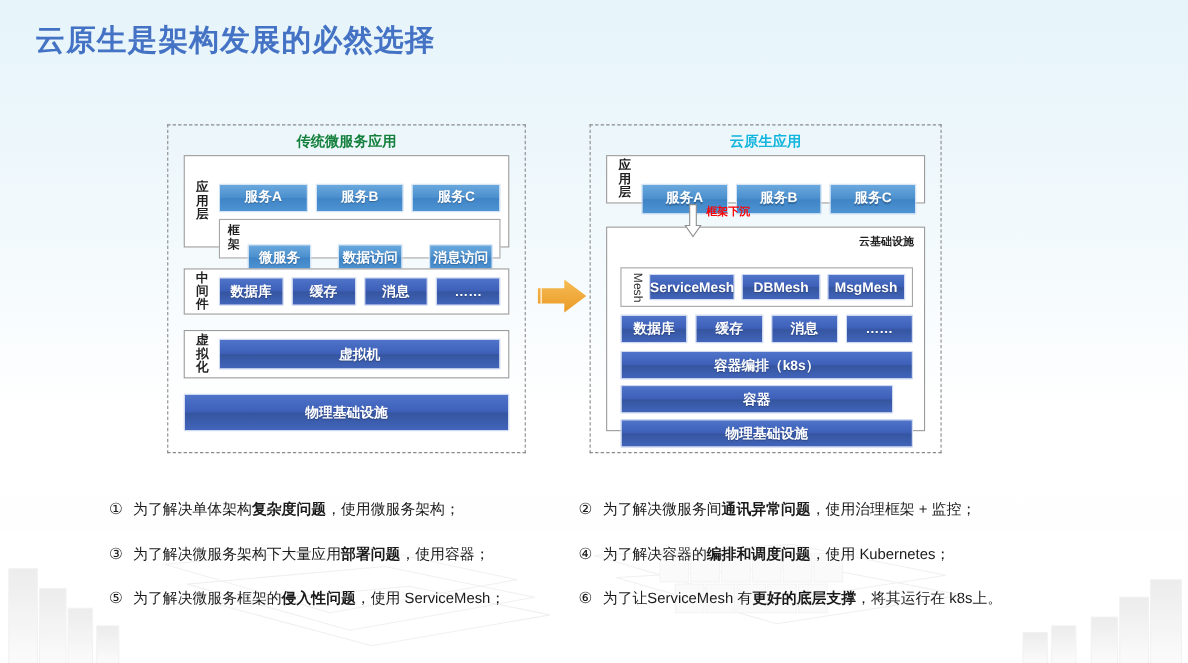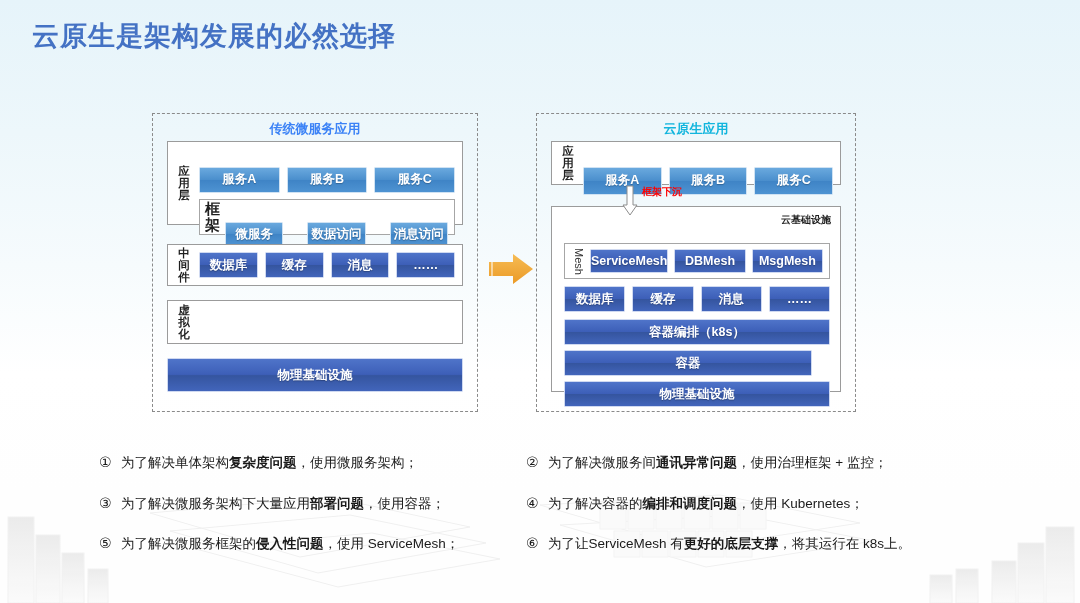--- a/index.html
+++ b/index.html
@@ -30,21 +30,21 @@
   .panel{
     position:absolute;border:1px dashed #8a8a8a;background:transparent;
   }
   #panel-left{left:152px;top:113px;width:324px;height:297px;}
   #panel-right{left:536px;top:113px;width:318px;height:297px;}
 
   .panel-title{
     position:absolute;left:0;right:0;top:6px;text-align:center;
     font-size:13px;font-weight:bold;
   }
-  #panel-left .panel-title{color:#3b82f6;}
+  #panel-left .panel-title{color:#15803d;}
   #panel-right .panel-title{color:#12b5dd;}
 
   
   .layer{
     position:absolute;border:1px solid #9b9b9b;background:#ffffff;
     box-sizing:border-box;display:flex;align-items:center;
   }
   
   .vlabel{
     flex:0 0 auto;width:20px;margin-left:6px;margin-right:5px;
@@ -166,21 +166,21 @@
 
   <div class="layer" style="left:14px;top:27px;width:296px;height:84px;">
     <div class="vlabel">应用层</div>
     <div class="col">
       <div class="row" style="padding-right:0;">
         <div class="box light h26 eq">服务A</div>
         <div class="box light h26 eq">服务B</div>
         <div class="box light h26 eq">服务C</div>
       </div>
       <div class="sublayer" style="height:36px;">
-        <div class="vlabel" style="margin-left:4px;margin-right:4px;width:17px;font-size:15px;">框架</div>
+        <div class="vlabel" style="margin-left:4px;margin-right:4px;width:17px;font-size:11px;">框架</div>
         <div class="row" style="padding-right:6px;gap:24px;">
           <div class="box light h24 eq">微服务</div>
           <div class="box light h24 eq">数据访问</div>
           <div class="box light h24 eq">消息访问</div>
         </div>
       </div>
     </div>
   </div>
 
   <div class="layer" style="left:14px;top:130px;width:296px;height:42px;">
@@ -188,20 +188,23 @@
     <div class="row">
       <div class="box deep h26 eq">数据库</div>
       <div class="box deep h26 eq">缓存</div>
       <div class="box deep h26 eq">消息</div>
       <div class="box deep h26 eq">……</div>
     </div>
   </div>
 
   <div class="layer" style="left:14px;top:186px;width:296px;height:44px;">
     <div class="vlabel">虚拟化</div>
+    <div class="row">
+      <div class="box deep h28 eq" style="height:28px;">虚拟机</div>
+    </div>
   </div>
 
   <div class="box deep" style="position:absolute;left:14px;top:244px;width:296px;height:34px;">物理基础设施</div>
 </div>
 
 <div id="center-arrow">
   <svg width="48" height="36" viewBox="0 0 48 36">
     <defs>
       <linearGradient id="garrow" x1="0" y1="0" x2="0" y2="1">
         <stop offset="0" stop-color="#f6bc55"></stop>

